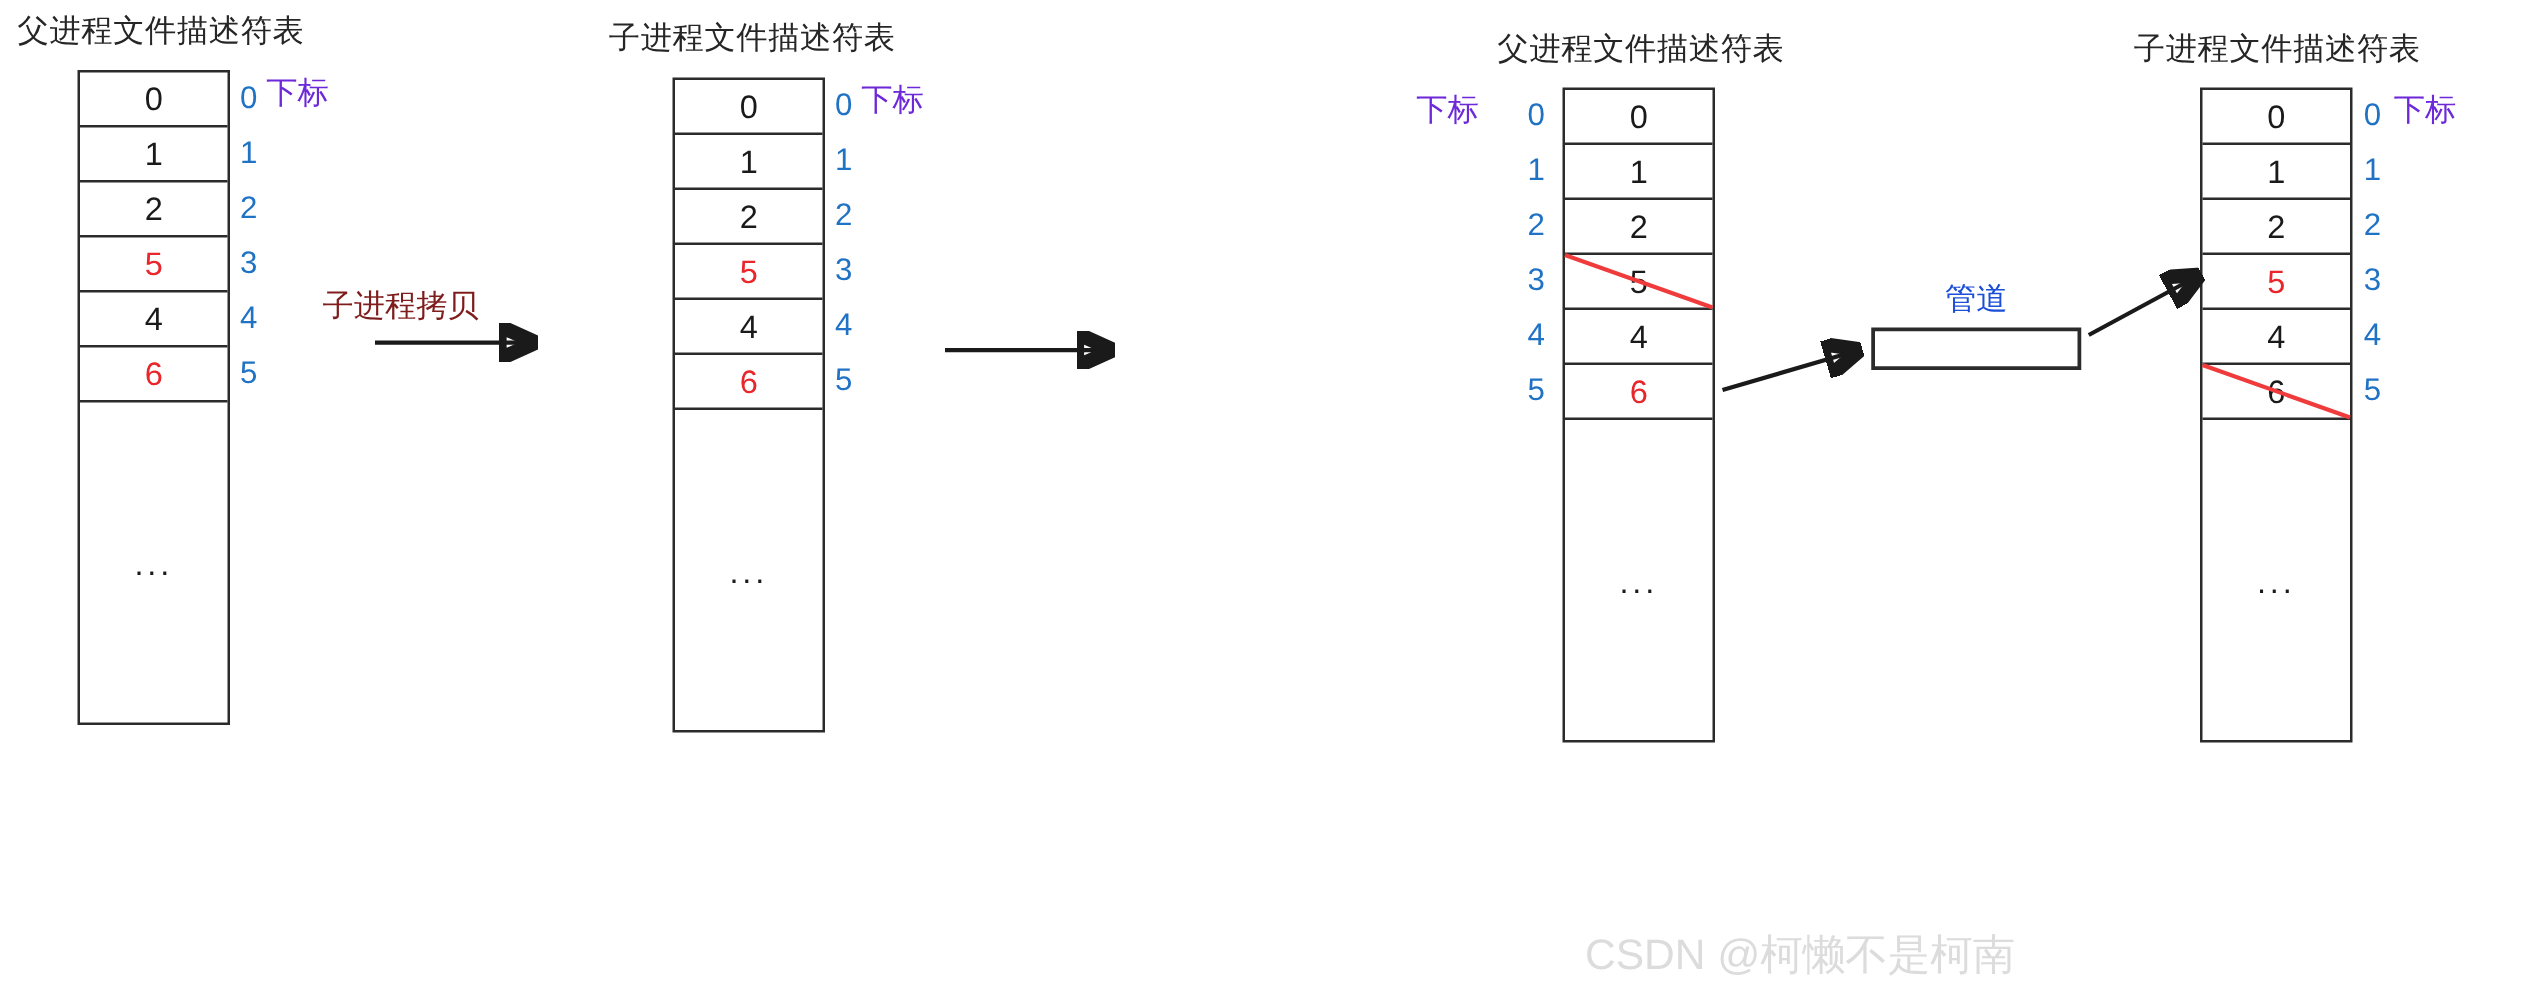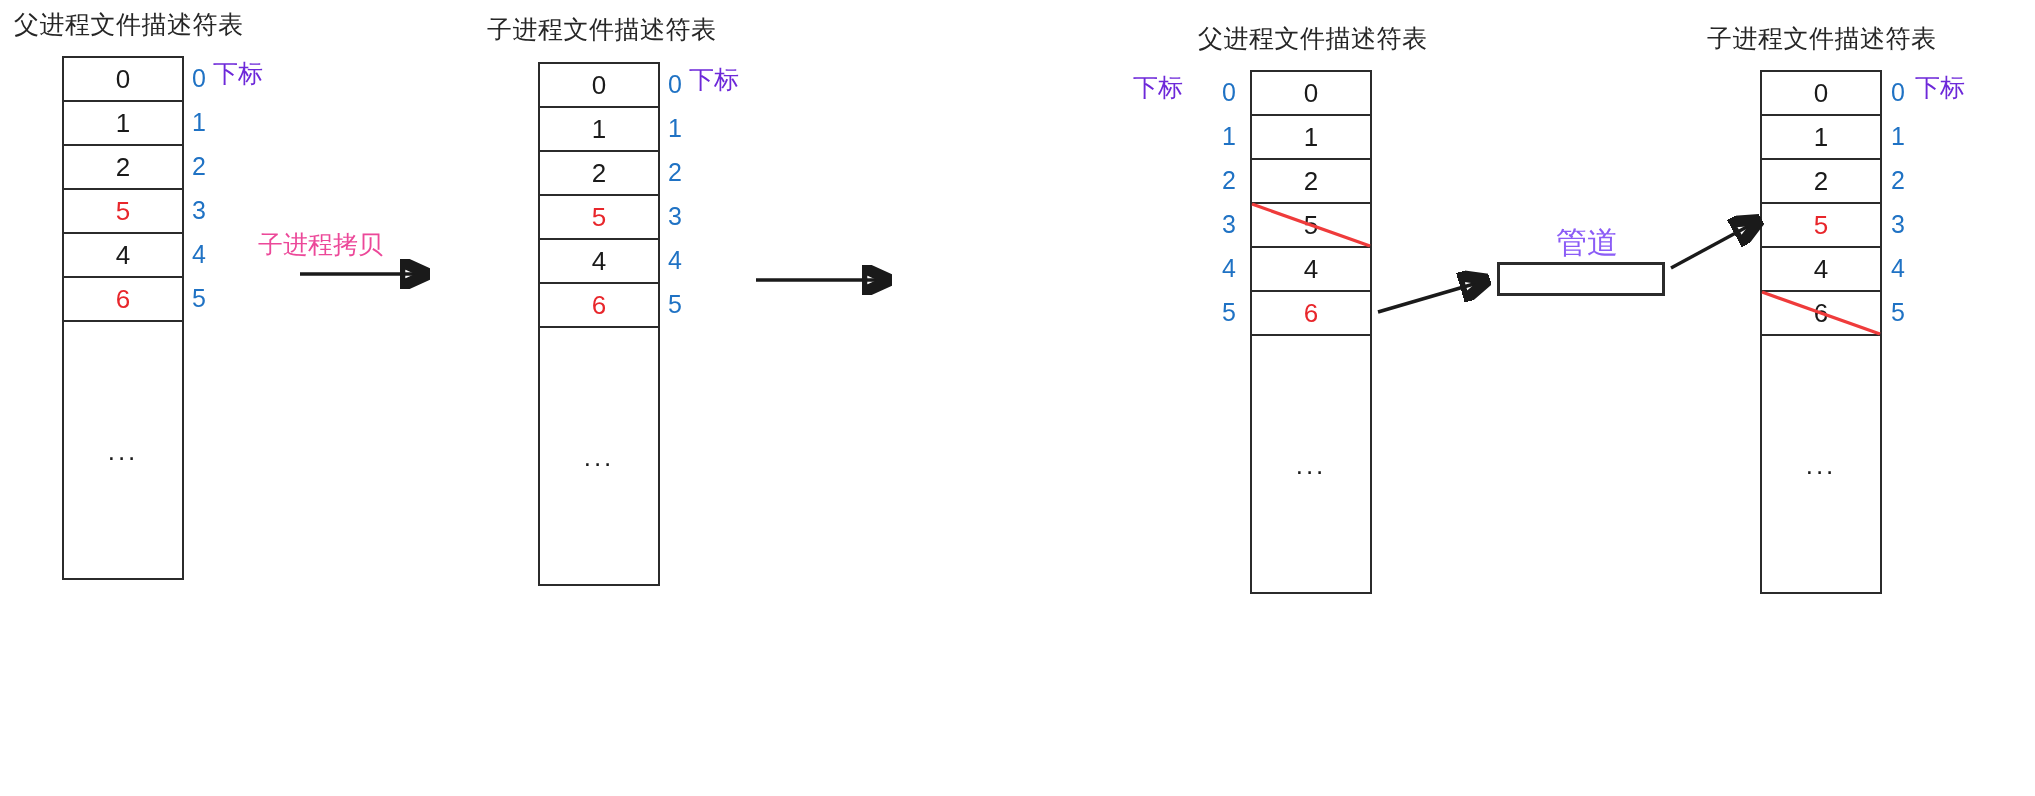--- a/index.html
+++ b/index.html
@@ -63,33 +63,33 @@
     position:absolute;
     font-size:25px;color:#6d28d9;white-space:nowrap;
   }
 
   
   .arrows{position:absolute;left:0;top:0;width:2035px;height:796px;overflow:visible;}
   .arrows line,.arrows path{stroke:#1a1a1a;stroke-width:3.4;fill:none;}
 
   .arrow-label{
     position:absolute;
-    font-size:25px;color:#ec4899;white-space:nowrap;
+    font-size:25px;color:#7f1d1d;white-space:nowrap;
   }
 
   
   .pipe-box{
     position:absolute;
     border:3px solid #2b2b2b;
     box-sizing:border-box;
     background:#fff;
   }
   .pipe-label{
     position:absolute;
-    font-size:31px;color:#8b5cf6;white-space:nowrap;
+    font-size:25px;color:#1d4ed8;white-space:nowrap;
   }
 
   
   .watermark{
     position:absolute;
     font-size:34px;color:#dcdcdc;white-space:nowrap;
     font-family:"Liberation Sans","DejaVu Sans",sans-serif;
   }
 </style>
 </head>
@@ -261,14 +261,15 @@
 
     <line x1="300" y1="274" x2="424" y2="274" marker-end="url(#ah)"></line>
 
     <line x1="756" y1="280" x2="886" y2="280" marker-end="url(#ah)"></line>
 
     <line x1="1378" y1="312" x2="1484" y2="281" marker-end="url(#ah)"></line>
 
     <line x1="1671" y1="268" x2="1756" y2="222" marker-end="url(#ah)"></line>
   </svg>
 
+  <div class="watermark" style="left:1268px;top:741px;">CSDN @柯懒不是柯南</div>
 
 </div>
 
 </body></html>

